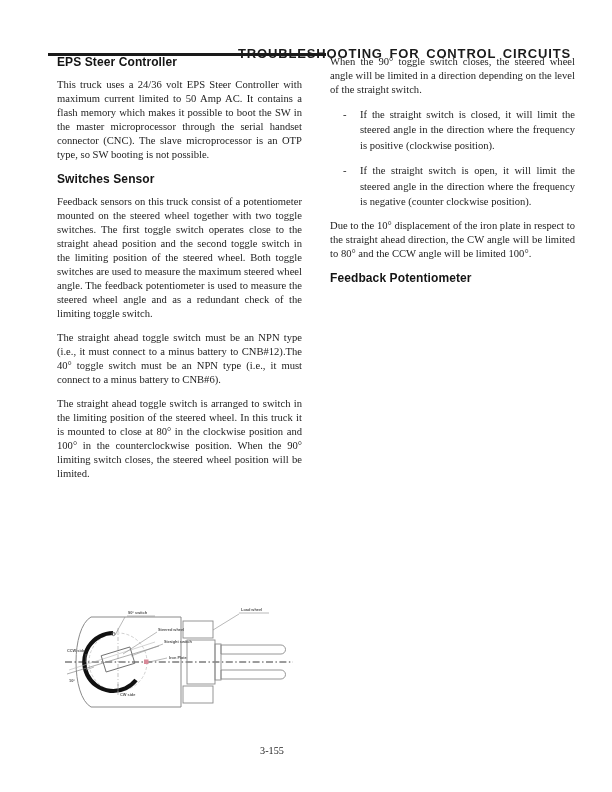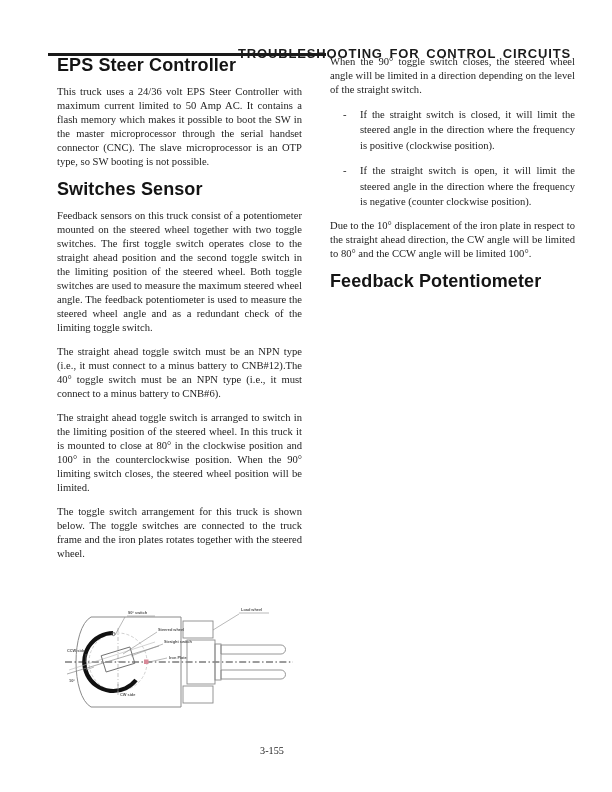--- a/index.html
+++ b/index.html
@@ -52,21 +52,21 @@
   .col {
     position: absolute;
     top: 55px;
     width: 245px;
   }
   .col-left  { left: 57px; }
   .col-right { left: 330px; }
 
   h2.sec {
     font-family: "Liberation Sans", sans-serif;
-    font-size: 18px;
+    font-size: 12px;
     font-weight: bold;
     color: #141414;
     margin: 0 0 9px 0;
     letter-spacing: 0.1px;
   }
   .sec-gap-top { margin-top: 20px; }
 
   p.body {
     font-family: "Liberation Serif", serif;
     font-size: 10.6px;
@@ -136,21 +136,20 @@
   <div class="col col-left">
 
     <h2 class="sec">EPS Steer Controller</h2>
     <p class="body">This truck uses a 24/36 volt EPS Steer Controller with maximum current limited to 50 Amp AC. It contains a flash memory which makes it possible to boot the SW in the master microprocessor through the serial handset connector (CNC). The slave microprocessor is an OTP type, so SW booting is not possible.</p>
 
     <h2 class="sec sec-gap-top">Switches Sensor</h2>
     <p class="body">Feedback sensors on this truck consist of a potentiometer mounted on the steered wheel together with two toggle switches. The first toggle switch operates close to the straight ahead position and the second toggle switch in the limiting position of the steered wheel. Both toggle switches are used to measure the maximum steered wheel angle. The feedback potentiometer is used to measure the steered wheel angle and as a redundant check of the limiting toggle switch.</p>
 
     <p class="body">The straight ahead toggle switch must be an NPN type (i.e., it must connect to a minus battery to CNB#12).The 40° toggle switch must be an NPN type (i.e., it must connect to a minus battery to CNB#6).</p>
     <p class="body">The straight ahead toggle switch is arranged to switch in the limiting position of the steered wheel. In this truck it is mounted to close at 80° in the clockwise position and 100° in the counterclockwise position. When the 90° limiting switch closes, the steered wheel position will be limited.</p>
-    <p class="body">The toggle switch arrangement for this truck is shown below. The toggle switches are connected to the truck frame and the iron plates rotates together with the steered wheel.</p>
   </div>
 
   <div class="col col-right">
 
     <p class="body">When the 90° toggle switch closes, the steered wheel angle will be limited in a direction depending on the level of the straight switch.</p>
 
     <ul class="dashlist">
       <li>
         <span class="dash">-</span>
         <span>If the straight switch is closed, it will limit the steered angle in the direction where the frequency is positive (clockwise position).</span>

